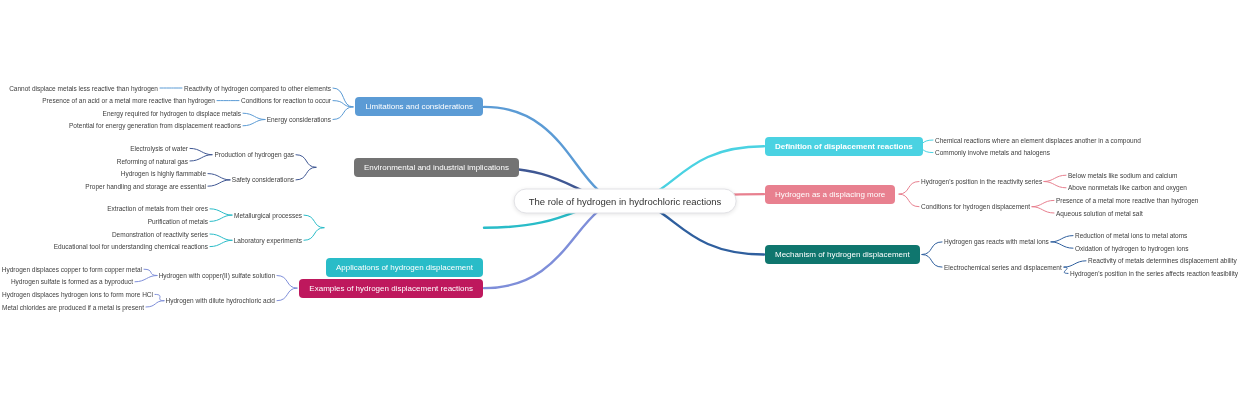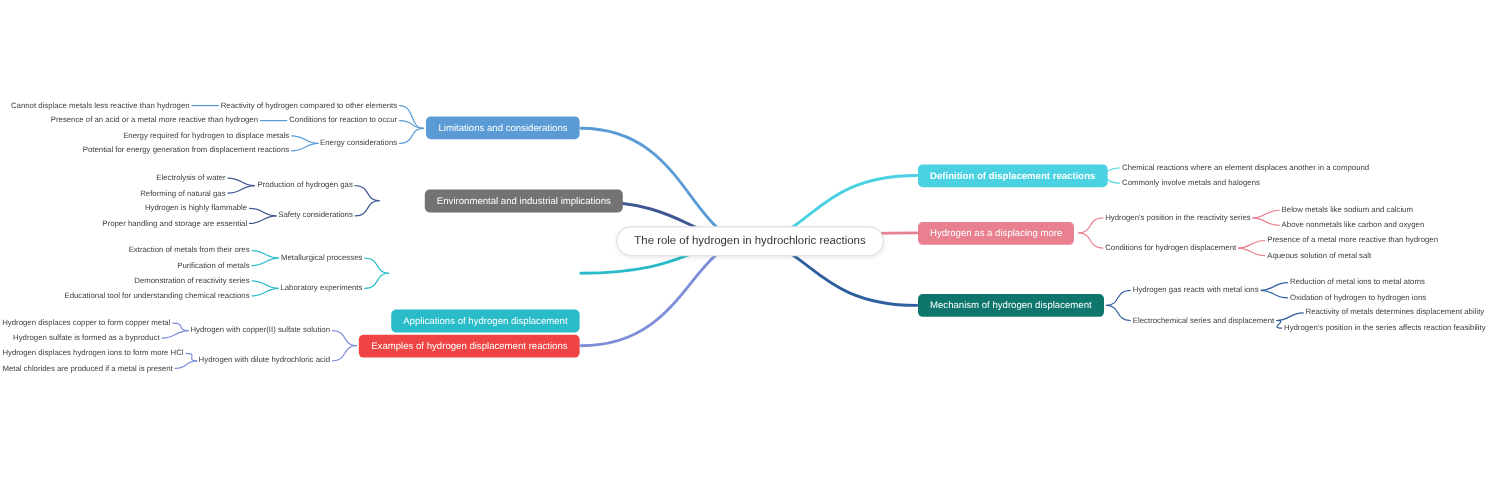--- a/index.html
+++ b/index.html
@@ -82,21 +82,21 @@
     <div class="lbl" style="top: 175.4px; right: 946px;">Safety considerations</div>
     <div class="lbl" style="top: 169.1px; right: 1034px;">Hydrogen is highly flammable</div>
     <div class="lbl" style="top: 181.7px; right: 1034px;">Proper handling and storage are essential</div>
     <div class="box" style="background: rgb(41, 188, 200); top: 218.2px; right: 757px; margin-top: 40px;">Applications of hydrogen displacement</div>
     <div class="lbl" style="top: 210.6px; right: 938px;">Metallurgical processes</div>
     <div class="lbl" style="top: 204.3px; right: 1032px;">Extraction of metals from their ores</div>
     <div class="lbl" style="top: 216.9px; right: 1032px;">Purification of metals</div>
     <div class="lbl" style="top: 235.8px; right: 938px;">Laboratory experiments</div>
     <div class="lbl" style="top: 229.5px; right: 1032px;">Demonstration of reactivity series</div>
     <div class="lbl" style="top: 242.1px; right: 1032px;">Educational tool for understanding chemical reactions</div>
-    <div class="box" style="background: #ef4444; top: 278.6px; right: 757px;">Examples of hydrogen displacement reactions</div>
+    <div class="box" style="background: #be185d; top: 278.6px; right: 757px;">Examples of hydrogen displacement reactions</div>
     <div class="lbl" style="top: 271px; right: 965px;">Hydrogen with copper(II) sulfate solution</div>
     <div class="lbl" style="top: 264.7px; right: 1098px;">Hydrogen displaces copper to form copper metal</div>
     <div class="lbl" style="top: 277.3px; right: 1107px;">Hydrogen sulfate is formed as a byproduct</div>
     <div class="lbl" style="top: 296.2px; right: 965px;">Hydrogen with dilute hydrochloric acid</div>
     <div class="lbl" style="top: 289.9px; right: 1087px;">Hydrogen displaces hydrogen ions to form more HCl</div>
     <div class="lbl" style="top: 302.5px; right: 1096px;">Metal chlorides are produced if a metal is present</div>
     <div class="box" style="background: rgb(74, 210, 226); top: 136.8px; left: 765px; font-weight: bold;">Definition of displacement reactions</div>
     <div class="lbl" style="top: 135.5px; left: 935px;">Chemical reactions where an element displaces another in a compound</div>
     <div class="lbl" style="top: 148.1px; left: 935px;">Commonly involve metals and halogens</div>
     <div class="box" style="background: rgb(232, 128, 143); top: 184.6px; left: 765px;">Hydrogen as a displacing more</div>

